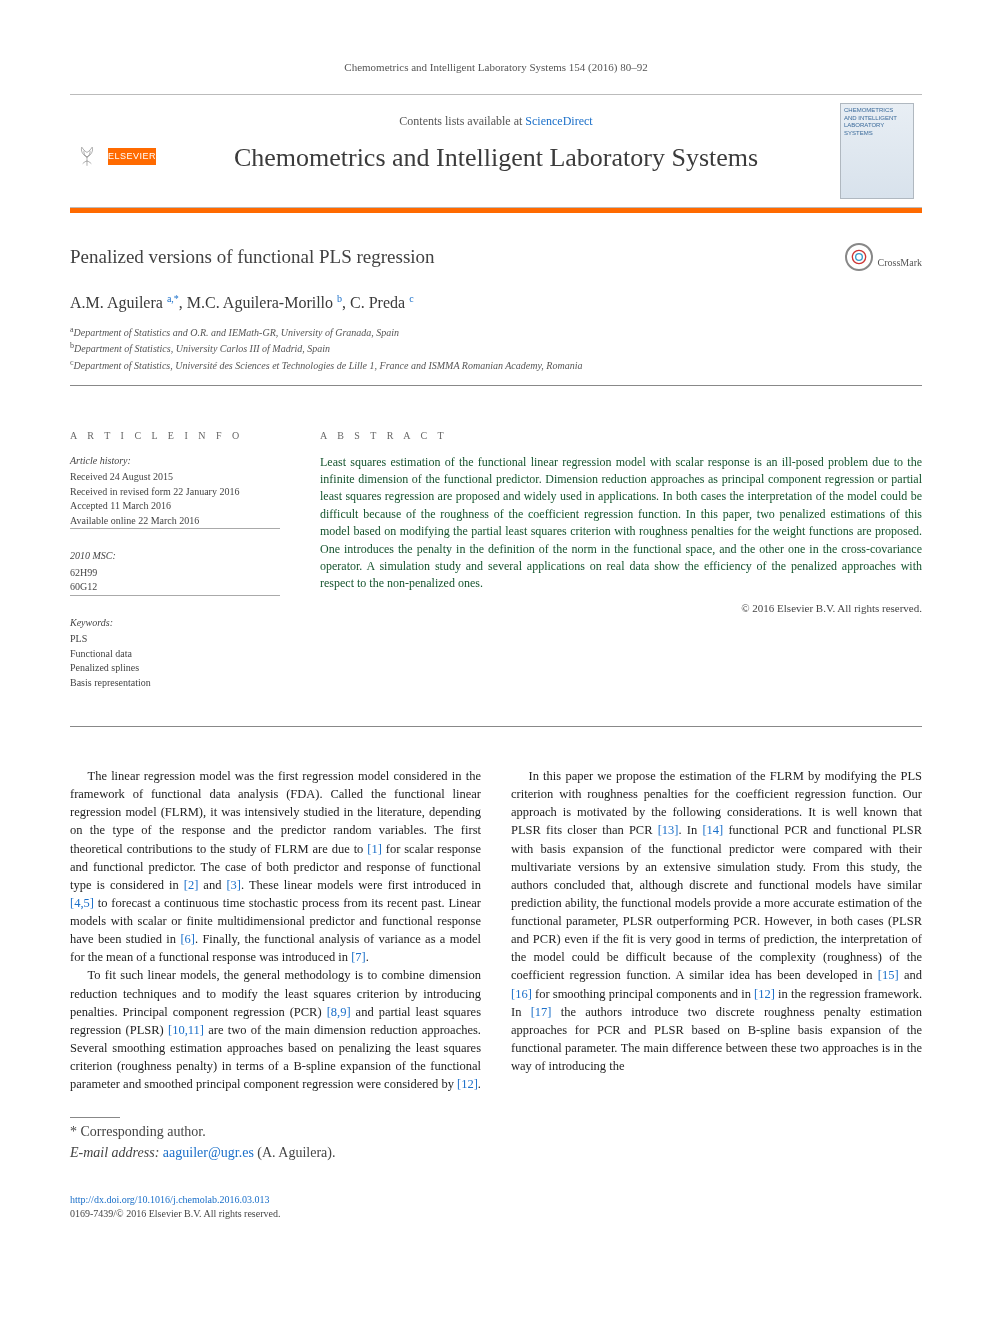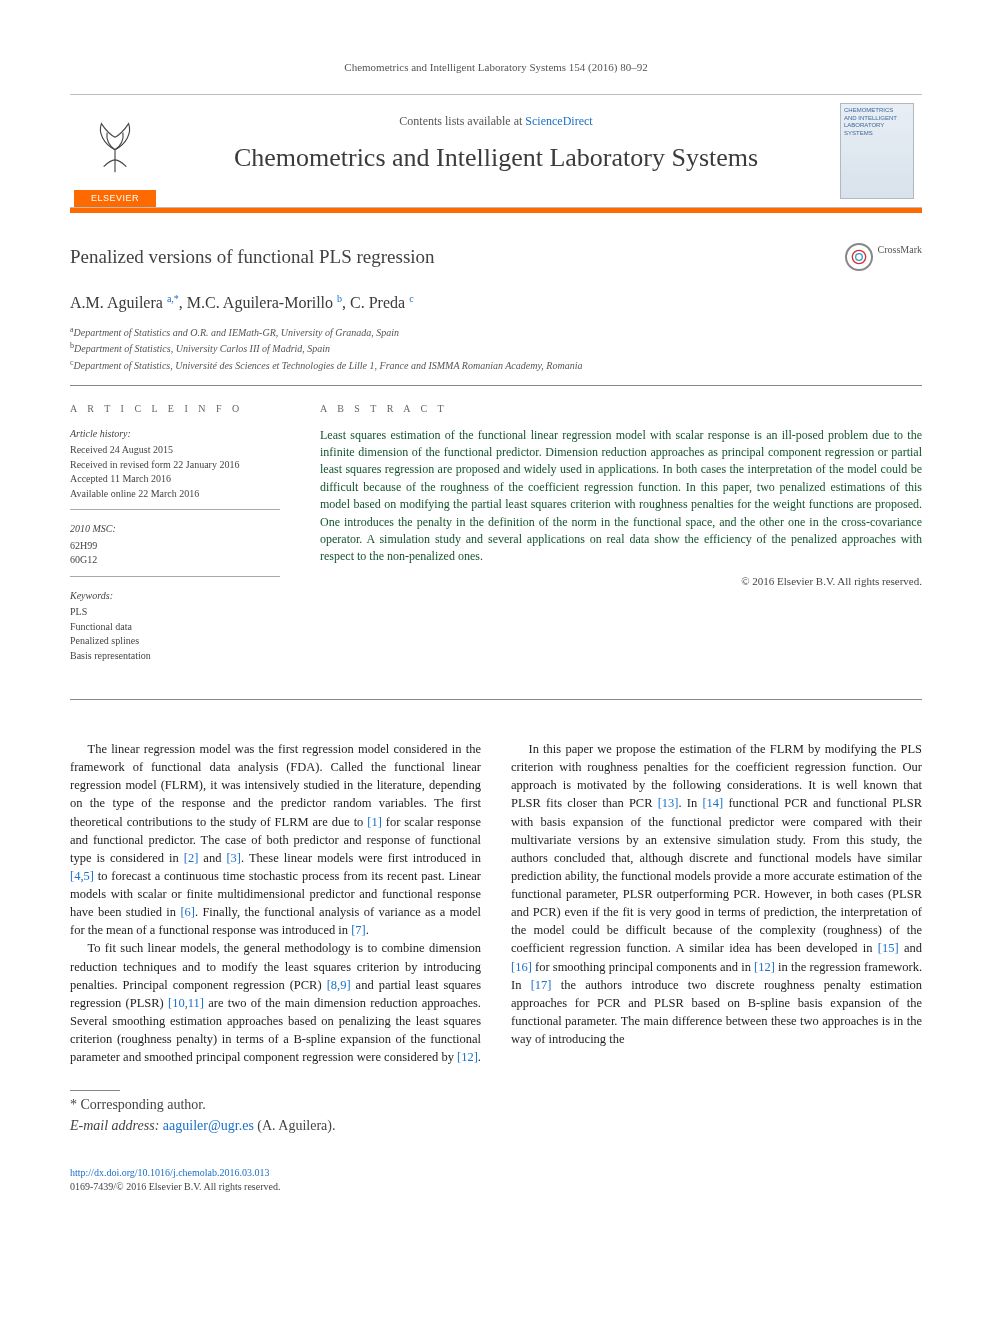--- a/index.html
+++ b/index.html
@@ -22,21 +22,21 @@
   .masthead {
     display: flex;
     align-items: stretch;
     border-top: 1px solid #bbb;
     border-bottom: 1px solid #bbb;
     margin-bottom: 0;
   }
   .masthead-left {
     width: 90px;
     display: flex;
-    flex-direction: column;
+    flex-direction: row;
     align-items: center;
     justify-content: flex-end;
     padding: 8px 4px 0 4px;
     gap: 8px;
   }
   .elsevier-tree {
     width: 68px;
     height: 68px;
     display: flex;
     align-items: center;
@@ -114,21 +114,21 @@
     margin-bottom: 20px;
   }
   .article-title {
     font-size: 19px;
     font-weight: 400;
     color: #424242;
     font-family: 'Palatino Linotype', Palatino, serif;
   }
   .crossmark {
     display: flex;
-    align-items: flex-start;
+    align-items: flex-end;
     gap: 5px;
     font-size: 10px;
     color: #555;
   }
   .crossmark-icon {
     width: 28px; height: 28px;
     border-radius: 50%;
     border: 2px solid #888;
     display: flex; align-items: center; justify-content: center;
   }
@@ -155,22 +155,23 @@
     border-bottom: 1px solid #888;
     padding-bottom: 16px;
     margin-bottom: 40px;
   }
   .info-col { width: 210px; font-size: 10px; color: #444; }
   .info-heading {
     letter-spacing: 4px;
     font-size: 10px;
     color: #666;
     margin-bottom: 10px;
-  }
-  .info-block { border-bottom: 1px solid #aaa; padding-bottom: 8px; margin-bottom: 12px; }
+    margin-top: 27px;
+  }
+  .info-block { border-bottom: 1px solid #aaa; padding-bottom: 0; margin-bottom: 20px; }
   .info-block:last-child { border-bottom: none; }
   .info-block .ih { font-style: italic; display: block; margin-bottom: 2px; }
   .abs-col { flex: 1; }
   .abs-text { font-size: 12px; text-align: justify; color: #14532d; margin-bottom: 8px; }
   .copyright { font-size: 11px; text-align: right; color: #444; }
   .body-cols {
     column-count: 2;
     column-gap: 30px;
     font-size: 12.5px;
     text-align: justify;

